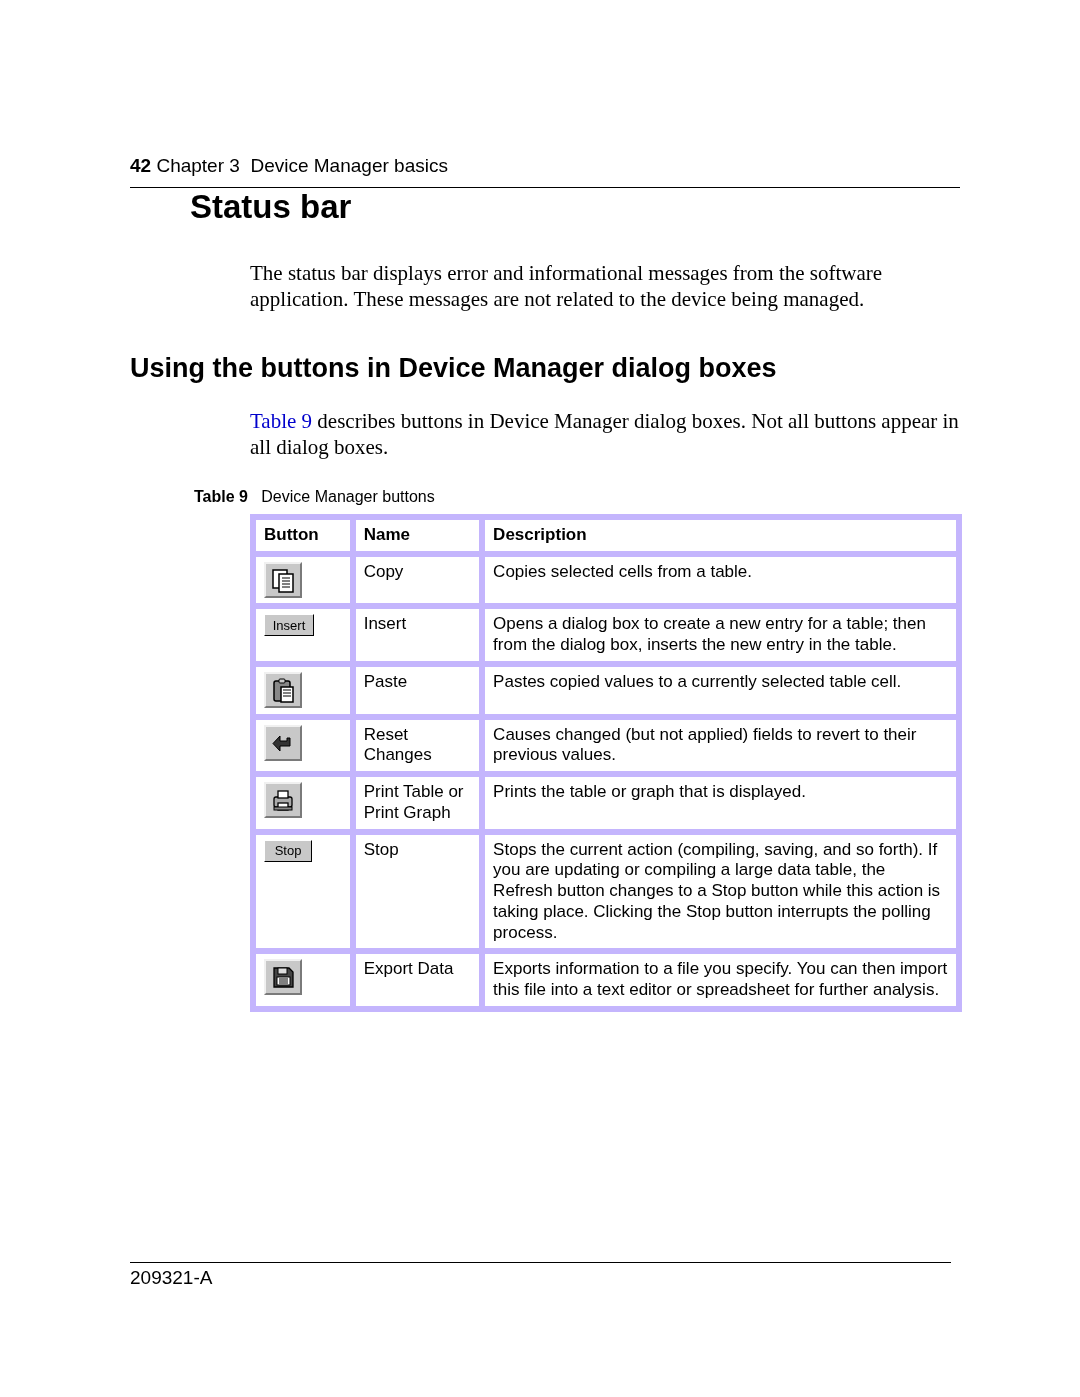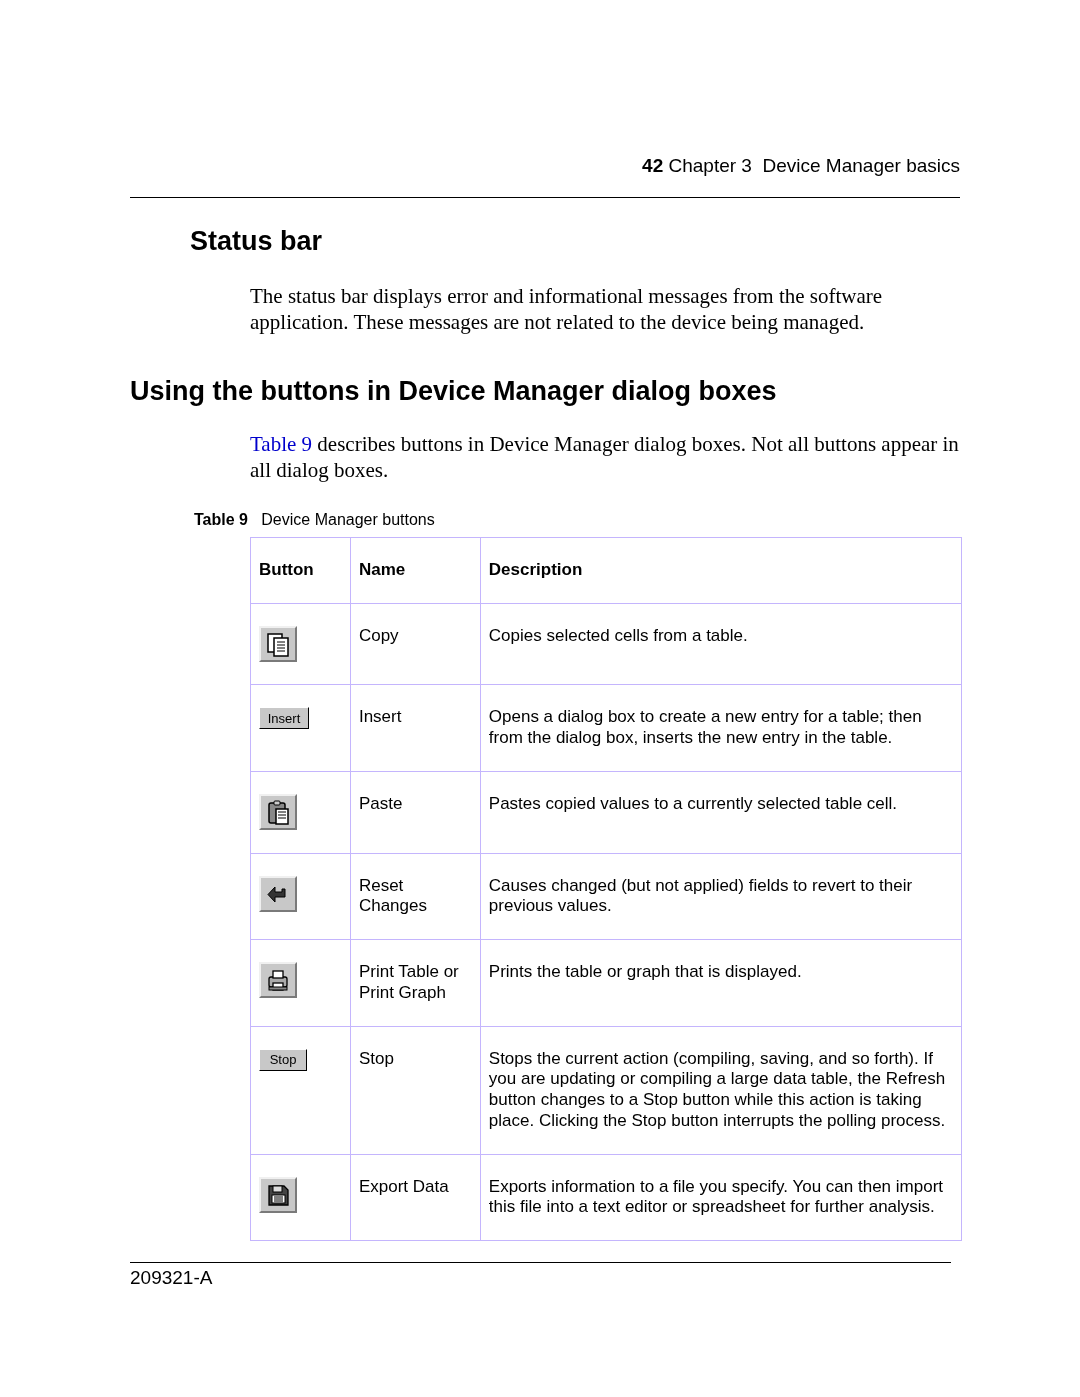--- a/index.html
+++ b/index.html
@@ -12,34 +12,32 @@
   }
   .page {
     box-sizing: border-box;
     width: 1080px;
     min-height: 1397px;
     padding: 155px 120px 60px 130px;
     position: relative;
   }
   .running-head {
     border-bottom: 1.5px solid #000;
-    padding-bottom: 20px;
-    margin-bottom: 28px;
+    padding-bottom: 10px;
     font-family: Arial, Helvetica, sans-serif;
     font-size: 19px;
-    text-align: right;
   }
   .running-head .page-num {
     font-weight: bold;
   }
   .h2 {
     font-family: Arial, Helvetica, sans-serif;
     font-weight: bold;
-    font-size: 27px;
-    margin: 0 0 26px 60px;
+    font-size: 33px;
+    margin: 0 0 34px 60px;
   }
   .h1 {
     font-family: Arial, Helvetica, sans-serif;
     font-weight: bold;
     font-size: 27px;
     margin: 40px 0 24px 0;
   }
   .body-text {
     font-size: 21px;
     line-height: 1.25;
@@ -55,26 +53,26 @@
   }
   .table-caption .tbl-label {
     font-weight: bold;
   }
   table.dm {
     border-collapse: collapse;
     margin-left: 120px;
     width: 712px;
   }
   table.dm th, table.dm td {
-    border: 1px solid #c4b5fd;
+    border: 6px solid #c4b5fd;
     font-family: Arial, Helvetica, sans-serif;
     font-size: 17px;
     text-align: left;
     vertical-align: top;
-    padding: 22px 8px;
+    padding: 5px 8px;
     line-height: 1.22;
   }
   table.dm th {
     font-weight: bold;
   }
   table.dm col.c-btn   { width: 100px; }
   table.dm col.c-name  { width: 130px; }
   table.dm col.c-desc  { width: 482px; }
 
   .btn-cell { text-align: left; }

